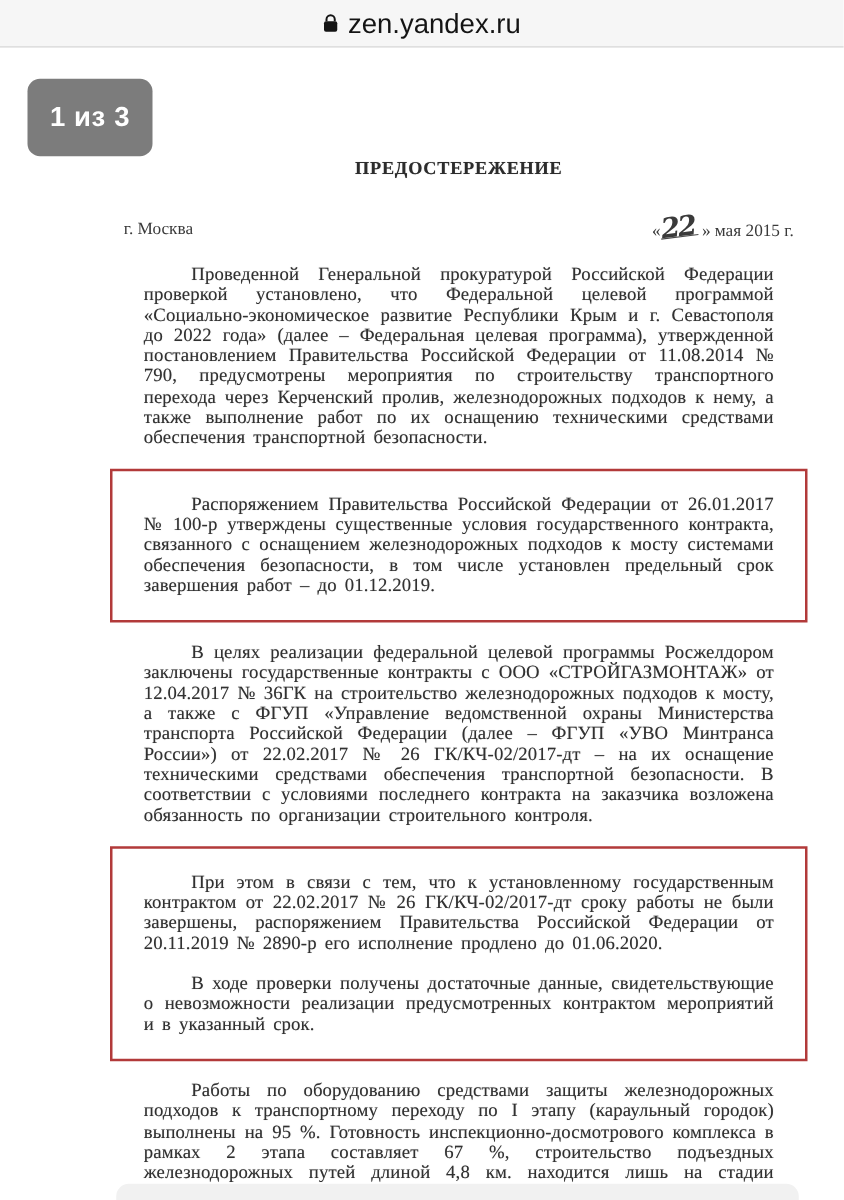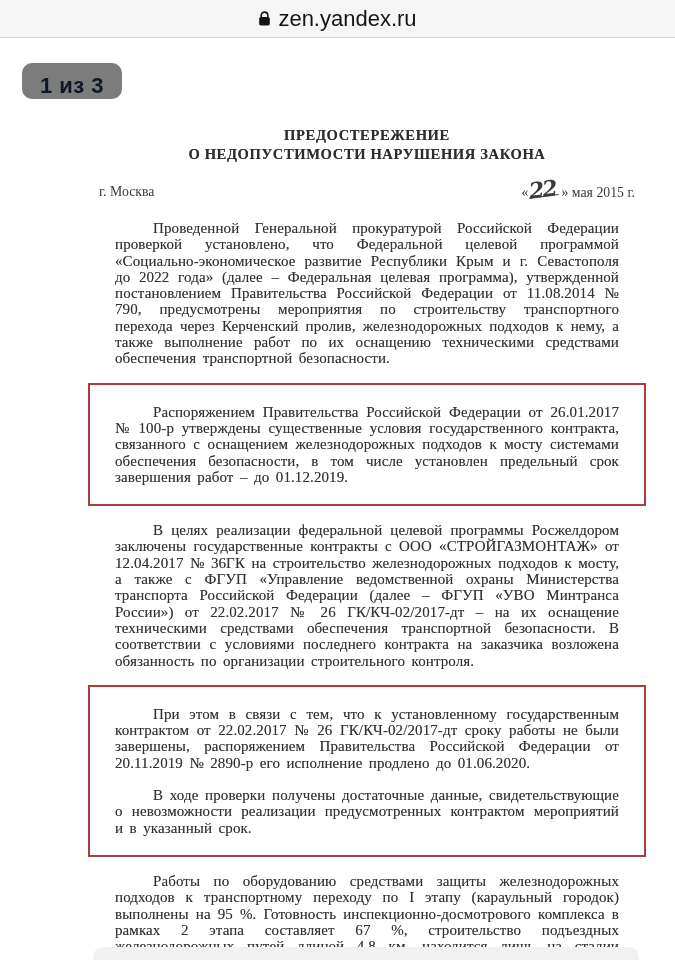--- a/index.html
+++ b/index.html
@@ -19,47 +19,47 @@
     display:flex; align-items:center; justify-content:center;
     gap:7px;
     font-family:"Liberation Sans", sans-serif;
     font-size:22px; color:#141414;
   }
   .lock { display:inline-flex; margin-top:1px; }
 
   
   .badge {
     position:absolute; left:22px; top:63px;
-    width:100px; height:36px;
+    width:100px; height:62px;
     background:#7c7c7c;
     border-radius:10px;
-    color:#0f172a;
-    display:flex; align-items:flex-end; justify-content:center;
+    color:#ffffff;
+    display:flex; align-items:center; justify-content:center;
     font-family:"Liberation Sans", sans-serif;
     font-size:22px; font-weight:600;
     letter-spacing:0.5px;
   }
 
   
   .doc {
     padding:88px 40px 0 99px;
     color:#2f2f2f;
   }
   .doc-title {
     text-align:center;
     font-weight:bold;
     font-size:14.6px;
     line-height:19px;
     letter-spacing:0.6px;
     color:#2c2c2c;
     text-shadow:0 0 0.6px rgba(60,60,60,0.55);
   }
   .meta-row {
-    display:flex; justify-content:space-between; align-items:center;
-    margin-top:18px;
+    display:flex; justify-content:space-between; align-items:flex-start;
+    margin-top:30px;
     font-size:13.8px;
     color:#3a3a3a;
   }
   .date-wrap { white-space:nowrap; }
   .hand {
     display:inline-block;
     font-family:"DejaVu Serif", serif;
     font-style:italic; font-weight:bold;
     font-size:22px; letter-spacing:-2px;
     transform:rotate(-7deg);
@@ -110,21 +110,20 @@
   <span>zen.yandex.ru</span>
 </div>
 
 <div class="badge">
   <span>1 из 3</span>
 </div>
 
 <div class="doc">
   <div class="doc-title">
     <div>ПРЕДОСТЕРЕЖЕНИЕ</div>
-    <div>О НЕДОПУСТИМОСТИ НАРУШЕНИЯ ЗАКОНА</div>
   </div>
 
   <div class="meta-row">
     <span>г. Москва</span>
     <span class="date-wrap"><span>«</span><span class="hand">22</span>
       <span>» мая 2015 г.</span></span>
   </div>
 
   <div class="doc-body">
       <div class="block">

